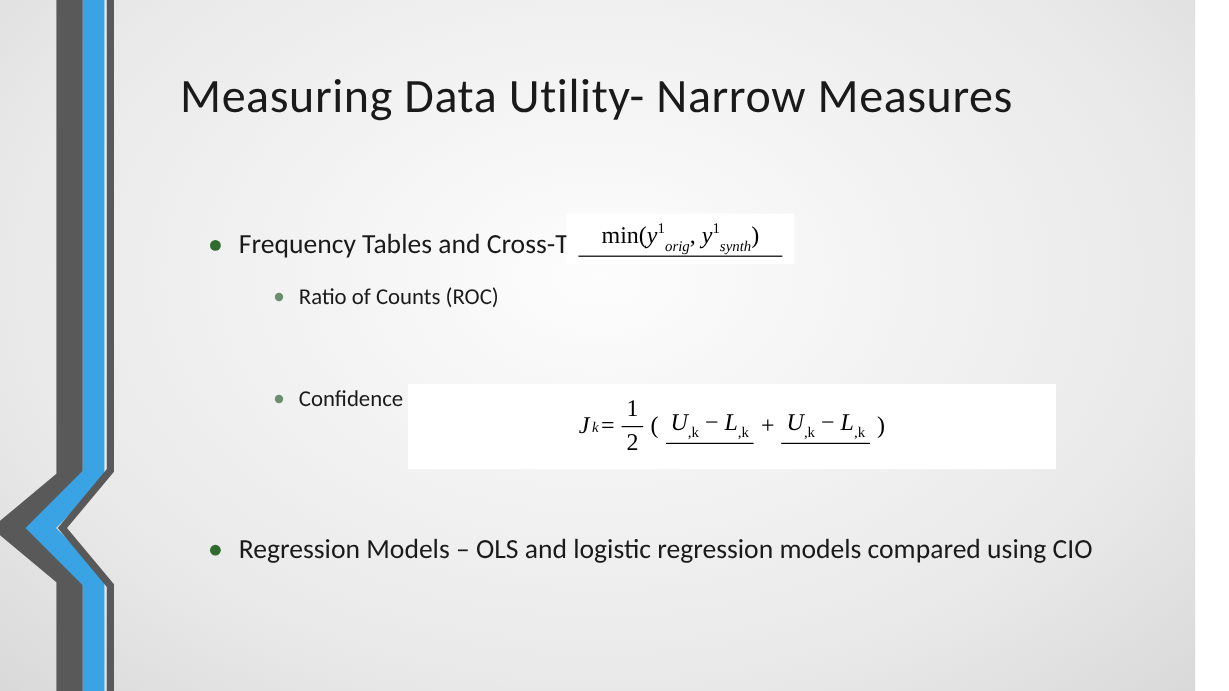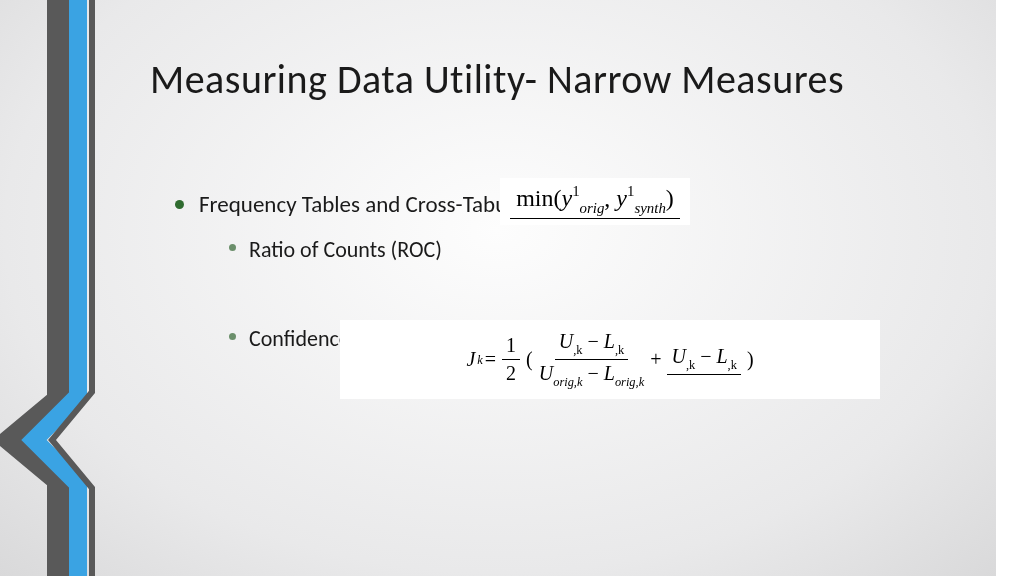--- a/index.html
+++ b/index.html
@@ -4,25 +4,25 @@
 <style>
 html,body{margin:0;padding:0;width:1024px;height:576px;overflow:hidden;font-family:"Segoe UI","Calibri",sans-serif;color:#1a1a1a}
 .slide{position:relative;width:996px;height:576px;background:radial-gradient(ellipse at 50% 40%,#fdfdfd 0%,#e9e9ea 70%,#d9d9da 100%)}
 .stripe{position:absolute}
 .stripe svg{display:block}
 .title{position:absolute;left:150px;top:55px;font-size:40px;letter-spacing:.5px}
 .content{position:absolute;left:175px;top:190px;right:30px}
 ul{list-style:none;margin:0;padding:0}
 li.lvl1{position:relative;padding-left:24px;font-size:23px;margin-bottom:14px}
 li.lvl1::before{content:"";position:absolute;left:0;top:10px;width:9px;height:9px;border-radius:50%;background:#2f6b2f}
-li.lvl2{position:relative;padding-left:20px;font-size:22px;margin-top:18px;margin-left:30px}
+li.lvl2{position:relative;padding-left:20px;font-size:19px;margin-top:18px;margin-left:30px}
 li.lvl2::before{content:"";position:absolute;left:0;top:8px;width:7px;height:7px;border-radius:50%;background:#6b8f6b}
 .gap{height:44px}
 .formula{position:absolute;background:#fff;font-family:"Cambria Math","Times New Roman",serif;text-align:center;color:#000}
-.f1{left:500px;top:178px;width:170px;padding:6px 10px;font-size:24px;line-height:1.15}
+.f1{left:472px;top:178px;width:170px;padding:6px 10px;font-size:20px;line-height:1.15}
 .f1 .num{border-bottom:1.5px solid #000;padding:0 2px 2px}
 .f1 .den{padding-top:2px}
 .f2{left:340px;top:320px;width:520px;padding:10px 10px;font-size:20px;display:flex;align-items:center;justify-content:center;gap:2px}
 .f2 .fr{display:inline-flex;flex-direction:column;align-items:center;vertical-align:middle;margin:0 4px}
 .f2 .fr .n{border-bottom:1.5px solid #000;padding:0 4px 2px}
 .f2 .fr .d{padding-top:2px}
 .sub{font-size:.62em;vertical-align:sub;position:relative;top:.1em}
 .sup{font-size:.62em;vertical-align:super;position:relative;top:-.05em}
 .it{font-style:italic}
 </style>
@@ -48,41 +48,43 @@
         <ul>
           <li class="lvl2">
             <span>Ratio of Counts (ROC)</span>
           </li>
           <div class="gap"></div>
           <li class="lvl2">
             <span>Confidence Interval Overlap (CIO)</span>
           </li>
         </ul>
       </li>
+      <li class="lvl1" style="margin-top:100px">
+        <span>Regression Models – OLS and logistic regression models compared using CIO</span>
+      </li>
     </ul>
   </div>
 
   <div class="formula f1">
     <div class="num">
       <span>min(</span><span class="it">y</span><span class="sup">1</span><span class="sub it">orig</span><span>, </span><span class="it">y</span><span class="sup">1</span><span class="sub it">synth</span><span>)</span>
     </div>
   </div>
 
   <div class="formula f2">
     <span class="it">J</span>
       <span class="sub it">k</span>
       <span> = </span>
     <span class="fr">
         <span class="n">1</span>
         <span class="d">2</span>
       </span>
     <span>(</span>
     <span class="fr">
       <span class="n"><span class="it">U</span><span class="sub">,k</span><span> − </span><span class="it">L</span><span class="sub">,k</span></span>
-      <span class="d"><span class="it">U</span><span class="sub it">orig,k</span><span> − </span><span class="it">L</span><span class="sub it">orig,k</span></span>
     </span>
     <span> + </span>
     <span class="fr">
       <span class="n"><span class="it">U</span><span class="sub">,k</span><span> − </span><span class="it">L</span><span class="sub">,k</span></span>
     </span>
     <span>)</span>
   </div>
 
 </div>
 

